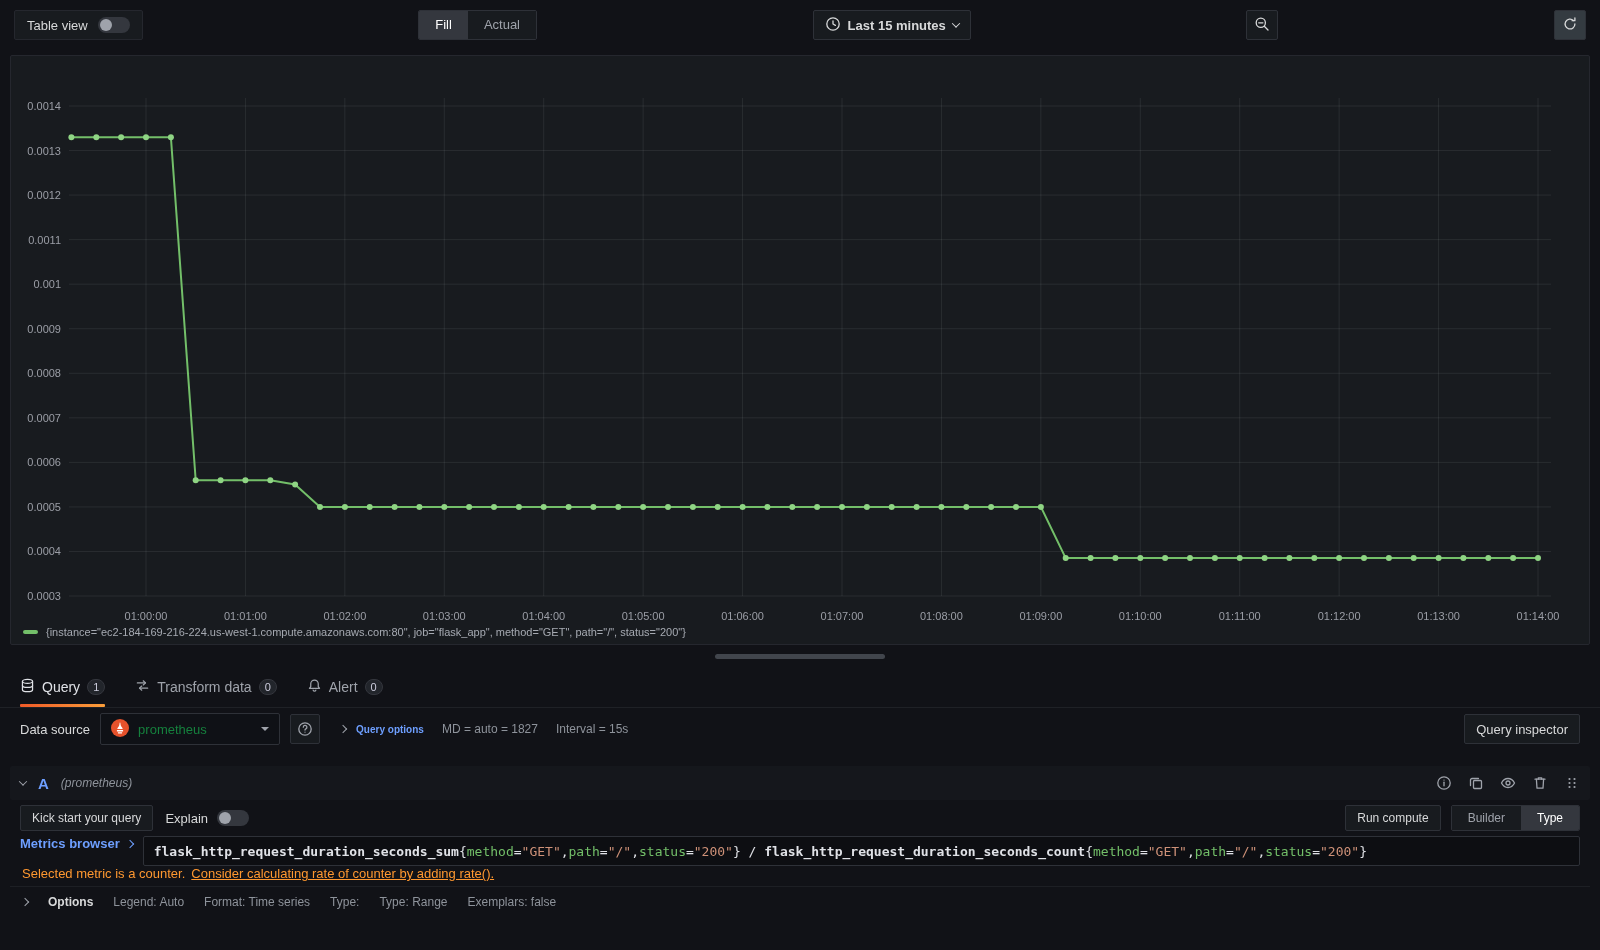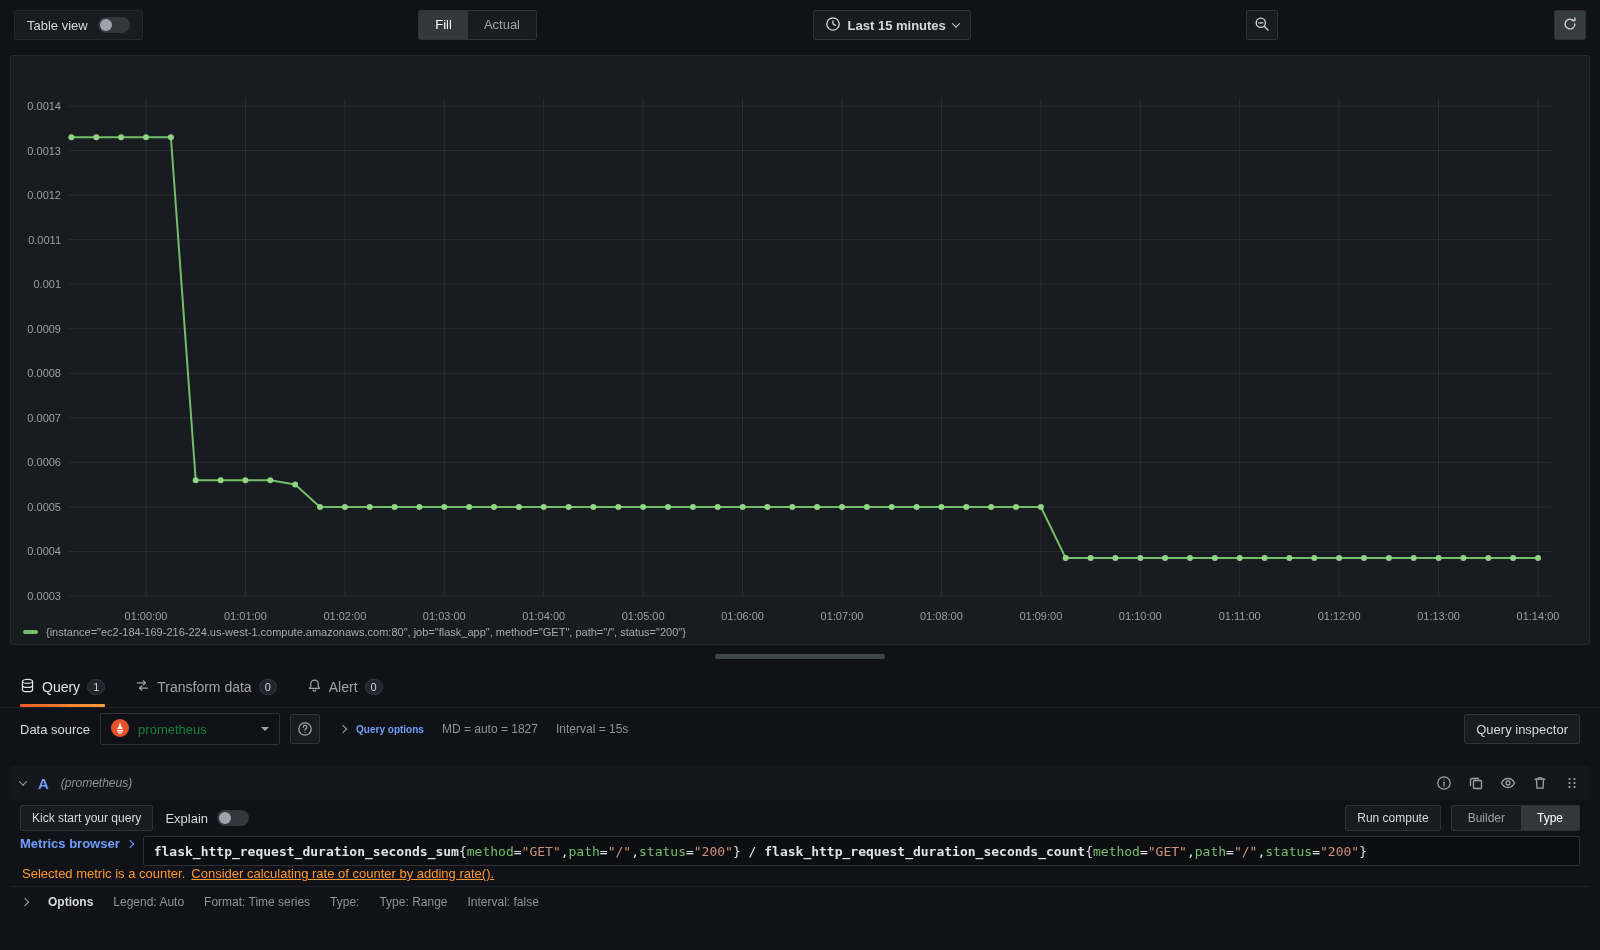--- a/index.html
+++ b/index.html
@@ -402,14 +402,14 @@
   <a class="warn-link">Consider calculating rate of counter by adding rate().</a>
 </div>
 
 <div class="options-row">
   <span class="chev right"></span>
   <span class="options-label">Options</span>
   <span>Legend: Auto</span>
   <span>Format: Time series</span>
   <span>Type:</span>
   <span>Type: Range</span>
-  <span>Interval: false</span>
+  <span>Exemplars: false</span>
 </div>
 
 </body></html>

